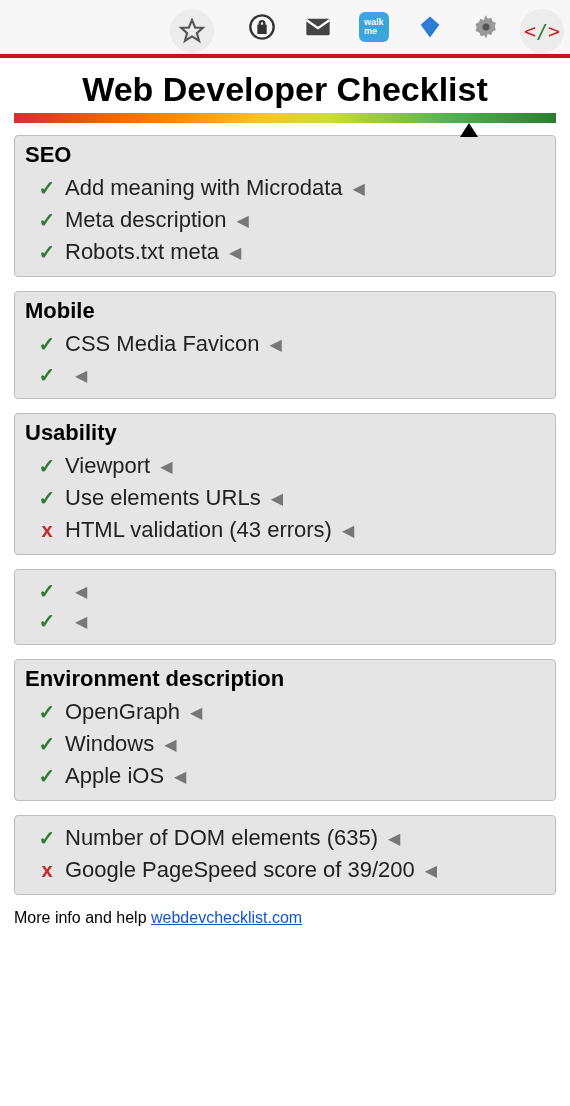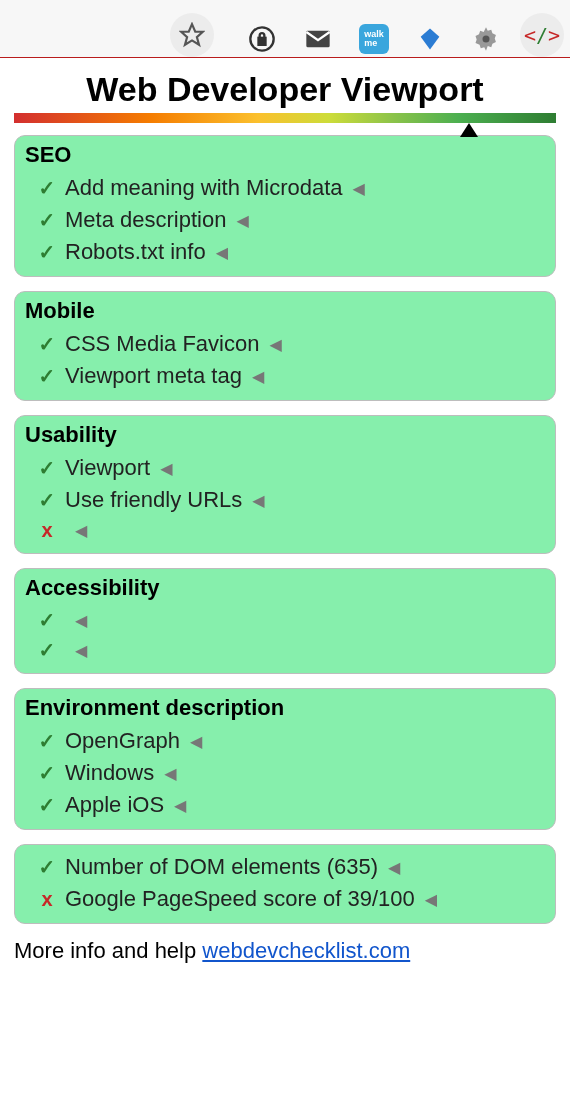--- a/index.html
+++ b/index.html
@@ -7,24 +7,24 @@
     width: 570px;
     font-family: Arial, Helvetica, sans-serif;
     background: #fff;
     color: #000;
   }
   
   .toolbar {
     height: 58px;
     background: #f7f7f7;
     display: flex;
-    align-items: flex-end;
+    align-items: flex-start;
     justify-content: flex-end;
-    padding: 0 6px;
-    border-bottom: 1px solid #b91c1c;
+    padding: 9px 6px;
+    border-bottom: 4px solid #b91c1c;
   }
   .star-wrap {
     width: 44px; height: 44px;
     border-radius: 22px;
     background: #ececec;
     display: flex; align-items: center; justify-content: center;
     margin-right: 20px;
   }
   .ext-icon {
     width: 36px; height: 36px;
@@ -64,22 +64,22 @@
     position: absolute;
     top: 10px;
     width: 0; height: 0;
     border-left: 9px solid transparent;
     border-right: 9px solid transparent;
     border-bottom: 14px solid #000;
     transform: translateX(-50%);
   }
   .section {
     border: 1px solid #bdbdbd;
-    border-radius: 11px;
-    background: #86efac;
+    border-radius: 4px;
+    background: #e5e5e5;
     margin-bottom: 14px;
     padding: 6px 10px 8px 10px;
   }
   .section-title {
     font-size: 22px;
     font-weight: bold;
     margin-bottom: 4px;
   }
   .check-item {
     display: flex;
@@ -98,21 +98,21 @@
   .status.pass { color: #2e7d32; }
   .status.fail { color: #c62828; }
   .item-label { flex: 0 0 auto; }
   .expand {
     margin-left: 10px;
     color: #777;
     font-size: 16px;
     cursor: pointer;
   }
   .footer {
-    font-size: 22px;
+    font-size: 16px;
     margin-top: 12px;
   }
   .footer a { color: #1155cc; text-decoration: underline; }
 </style>
 </head>
 <body>
 
 <div class="toolbar">
   <div class="star-wrap">
     <svg viewBox="0 0 24 24" width="26" height="26" fill="none" stroke="#555" stroke-width="2">
@@ -146,76 +146,75 @@
         <path d="M12 2l1.5 3 3-1 1 3 3 1.5-1 3 1 3-3 1.5-1 3-3-1L12 22l-1.5-3-3 1-1-3L3 15.5l1-3-1-3L6 8l1-3 3 1L12 2z" fill="#999"></path>
         <circle cx="12" cy="12" r="3" fill="#555"></circle>
       </svg>
   </div>
   <div class="ext-code">
     <span style="font-family:monospace;font-size:20px;"><span style="color:#c62828">&lt;</span><span style="color:#2e7d32">/</span><span style="color:#c62828">&gt;</span></span>
   </div>
 </div>
 
 <div class="popup">
-  <h1 class="title">Web Developer Viewport</h1>
+  <h1 class="title">Web Developer Checklist</h1>
   <div class="gradient-bar">
     <div class="marker" style="left: 84%;"></div>
   </div>
 
   <div id="sections-container">
       <div class="section">
         <div class="section-title">SEO</div>
         <div class="check-item">
           <span class="status pass">✓</span>
           <span class="item-label">Add meaning with Microdata</span>
           <span class="expand">◀</span>
         </div>
         <div class="check-item">
           <span class="status pass">✓</span>
           <span class="item-label">Meta description</span>
           <span class="expand">◀</span>
         </div>
         <div class="check-item">
           <span class="status pass">✓</span>
-          <span class="item-label">Robots.txt info</span>
+          <span class="item-label">Robots.txt meta</span>
           <span class="expand">◀</span>
         </div>
       </div>
       <div class="section">
         <div class="section-title">Mobile</div>
         <div class="check-item">
           <span class="status pass">✓</span>
           <span class="item-label">CSS Media Favicon</span>
           <span class="expand">◀</span>
         </div>
         <div class="check-item">
           <span class="status pass">✓</span>
-          <span class="item-label">Viewport meta tag</span>
           <span class="expand">◀</span>
         </div>
       </div>
       <div class="section">
         <div class="section-title">Usability</div>
         <div class="check-item">
           <span class="status pass">✓</span>
           <span class="item-label">Viewport</span>
           <span class="expand">◀</span>
         </div>
         <div class="check-item">
           <span class="status pass">✓</span>
-          <span class="item-label">Use friendly URLs</span>
+          <span class="item-label">Use elements URLs</span>
           <span class="expand">◀</span>
         </div>
         <div class="check-item">
           <span class="status fail">x</span>
-          <span class="expand">◀</span>
-        </div>
-      </div>
-      <div class="section">
-        <div class="section-title">Accessibility</div>
+          <span class="item-label">HTML validation (43 errors)</span>
+          <span class="expand">◀</span>
+        </div>
+      </div>
+      <div class="section">
         <div class="check-item">
           <span class="status pass">✓</span>
           <span class="expand">◀</span>
         </div>
         <div class="check-item">
           <span class="status pass">✓</span>
           <span class="expand">◀</span>
         </div>
       </div>
       <div class="section">
@@ -237,21 +236,21 @@
         </div>
       </div>
       <div class="section">
         <div class="check-item">
           <span class="status pass">✓</span>
           <span class="item-label">Number of DOM elements (635)</span>
           <span class="expand">◀</span>
         </div>
         <div class="check-item">
           <span class="status fail">x</span>
-          <span class="item-label">Google PageSpeed score of 39/100</span>
+          <span class="item-label">Google PageSpeed score of 39/200</span>
           <span class="expand">◀</span>
         </div>
       </div>
     </div>
 
   <div class="footer">
     <span>More info and help </span><a href="#">webdevchecklist.com</a>
   </div>
 </div>
 

